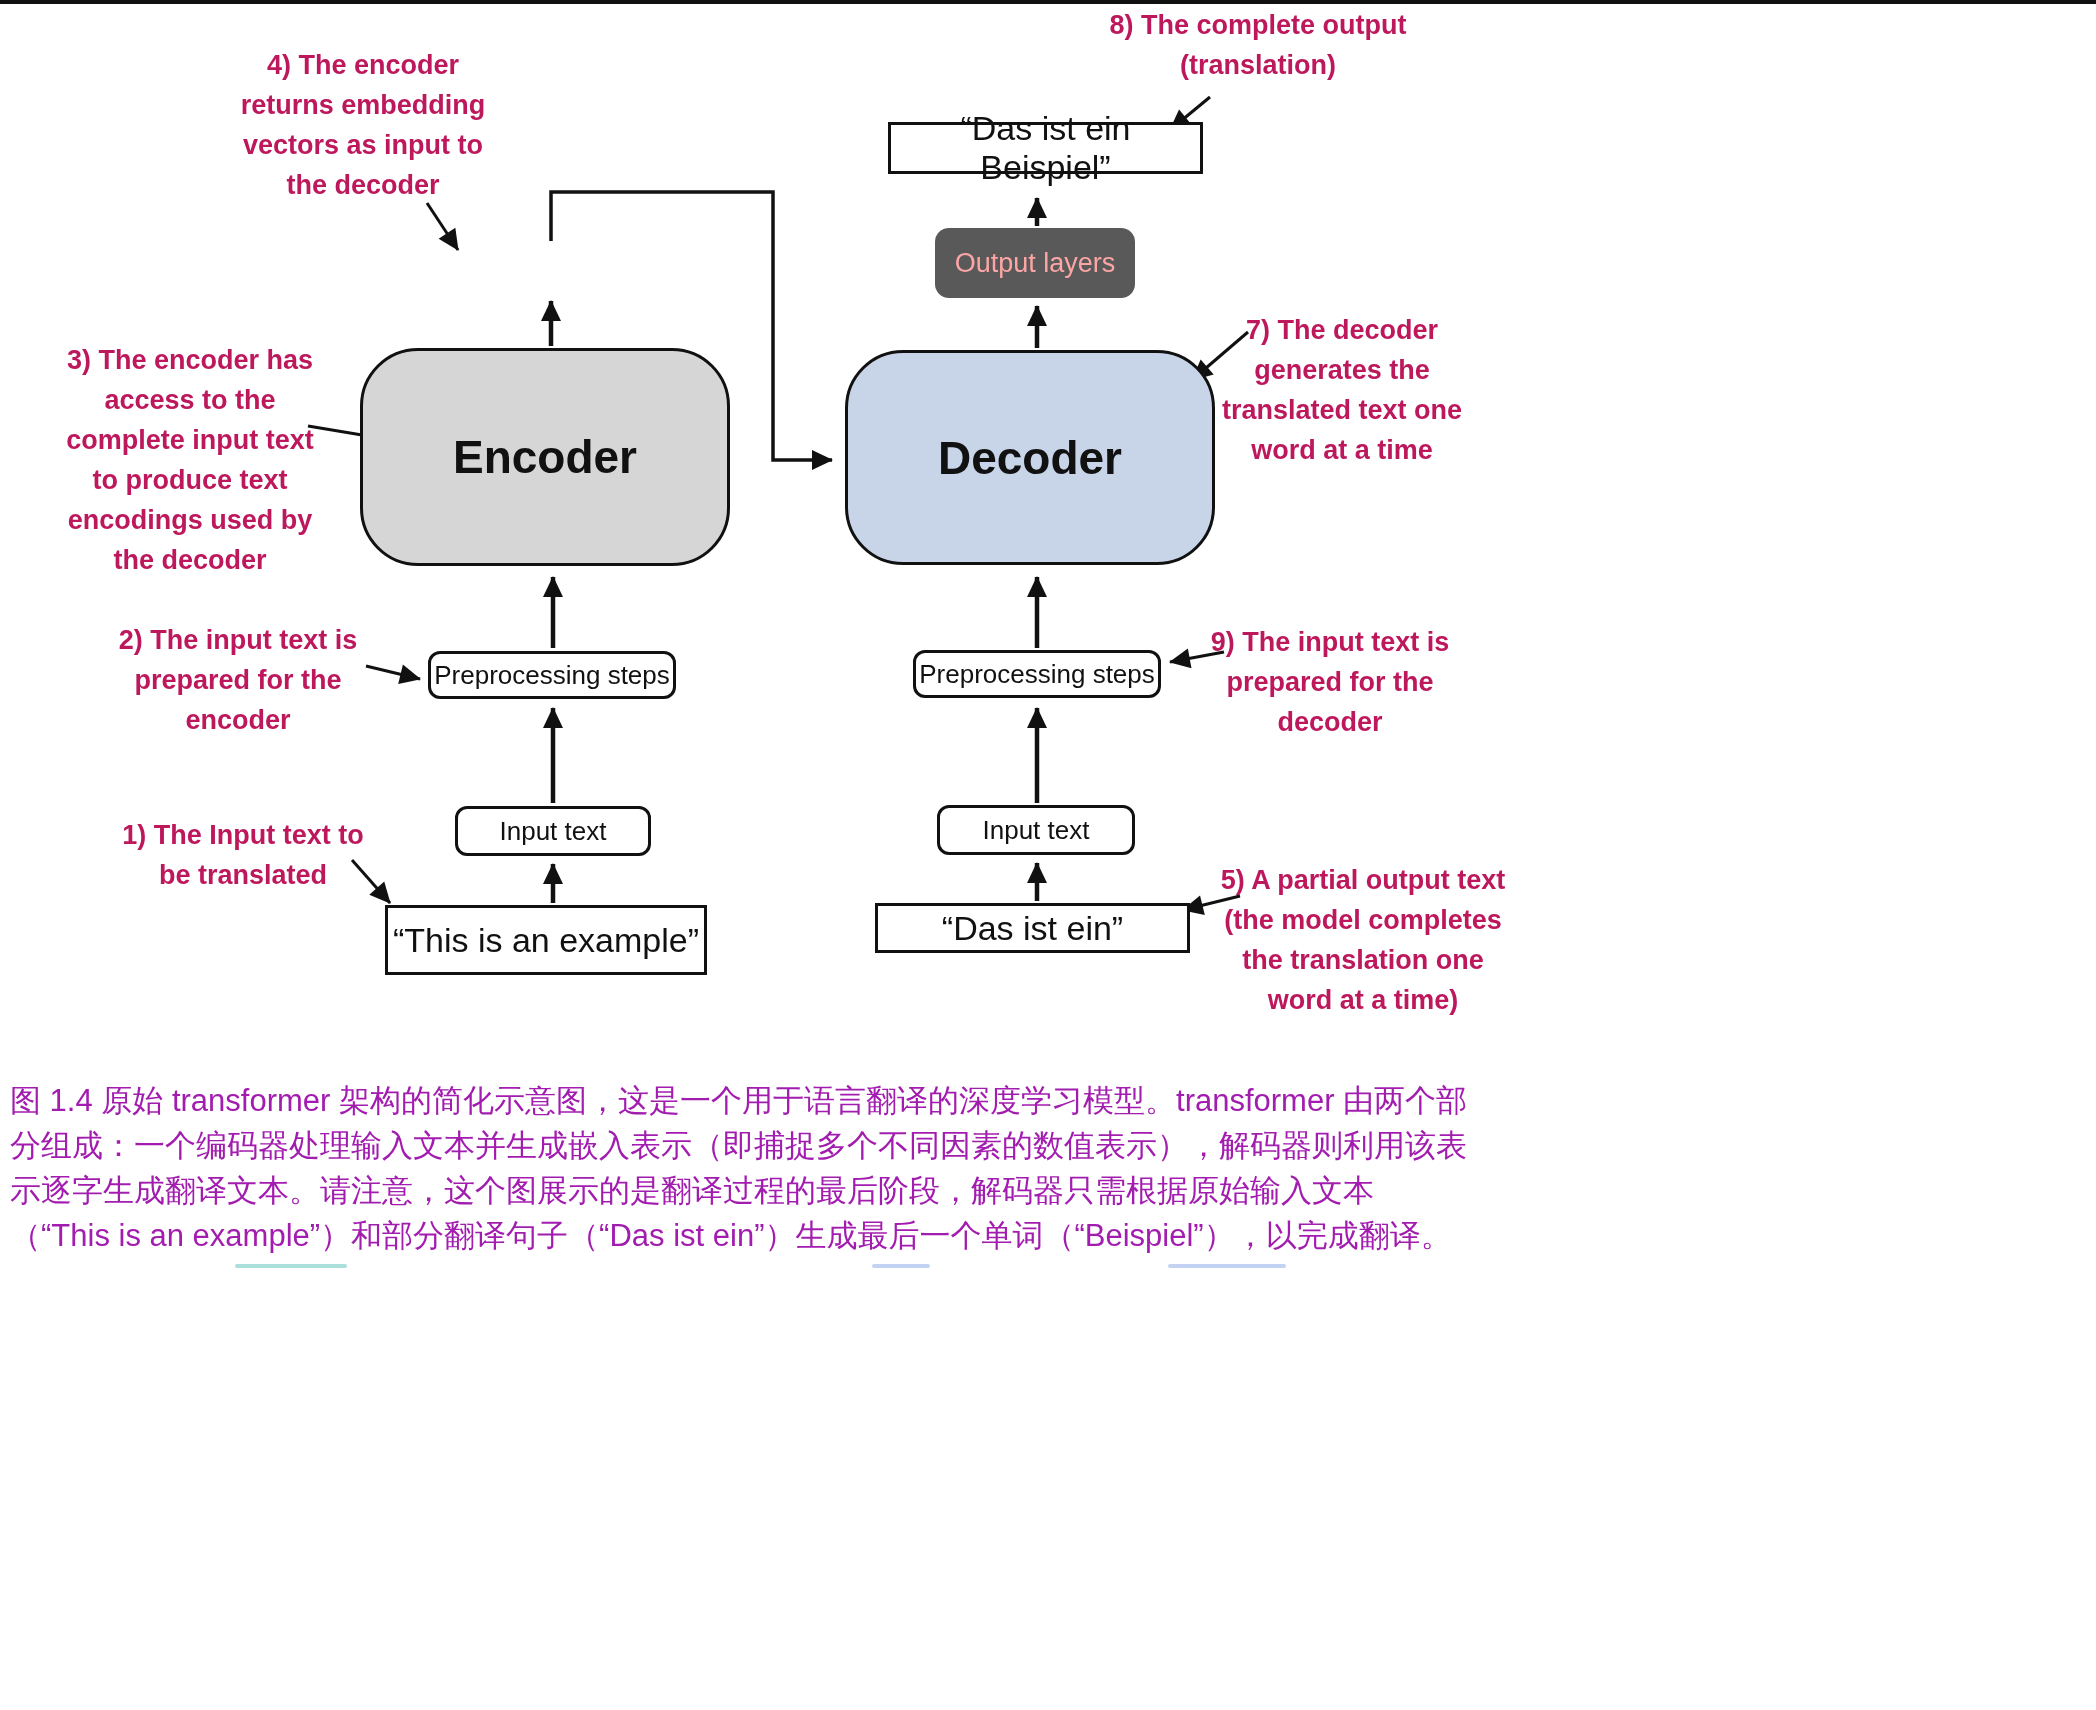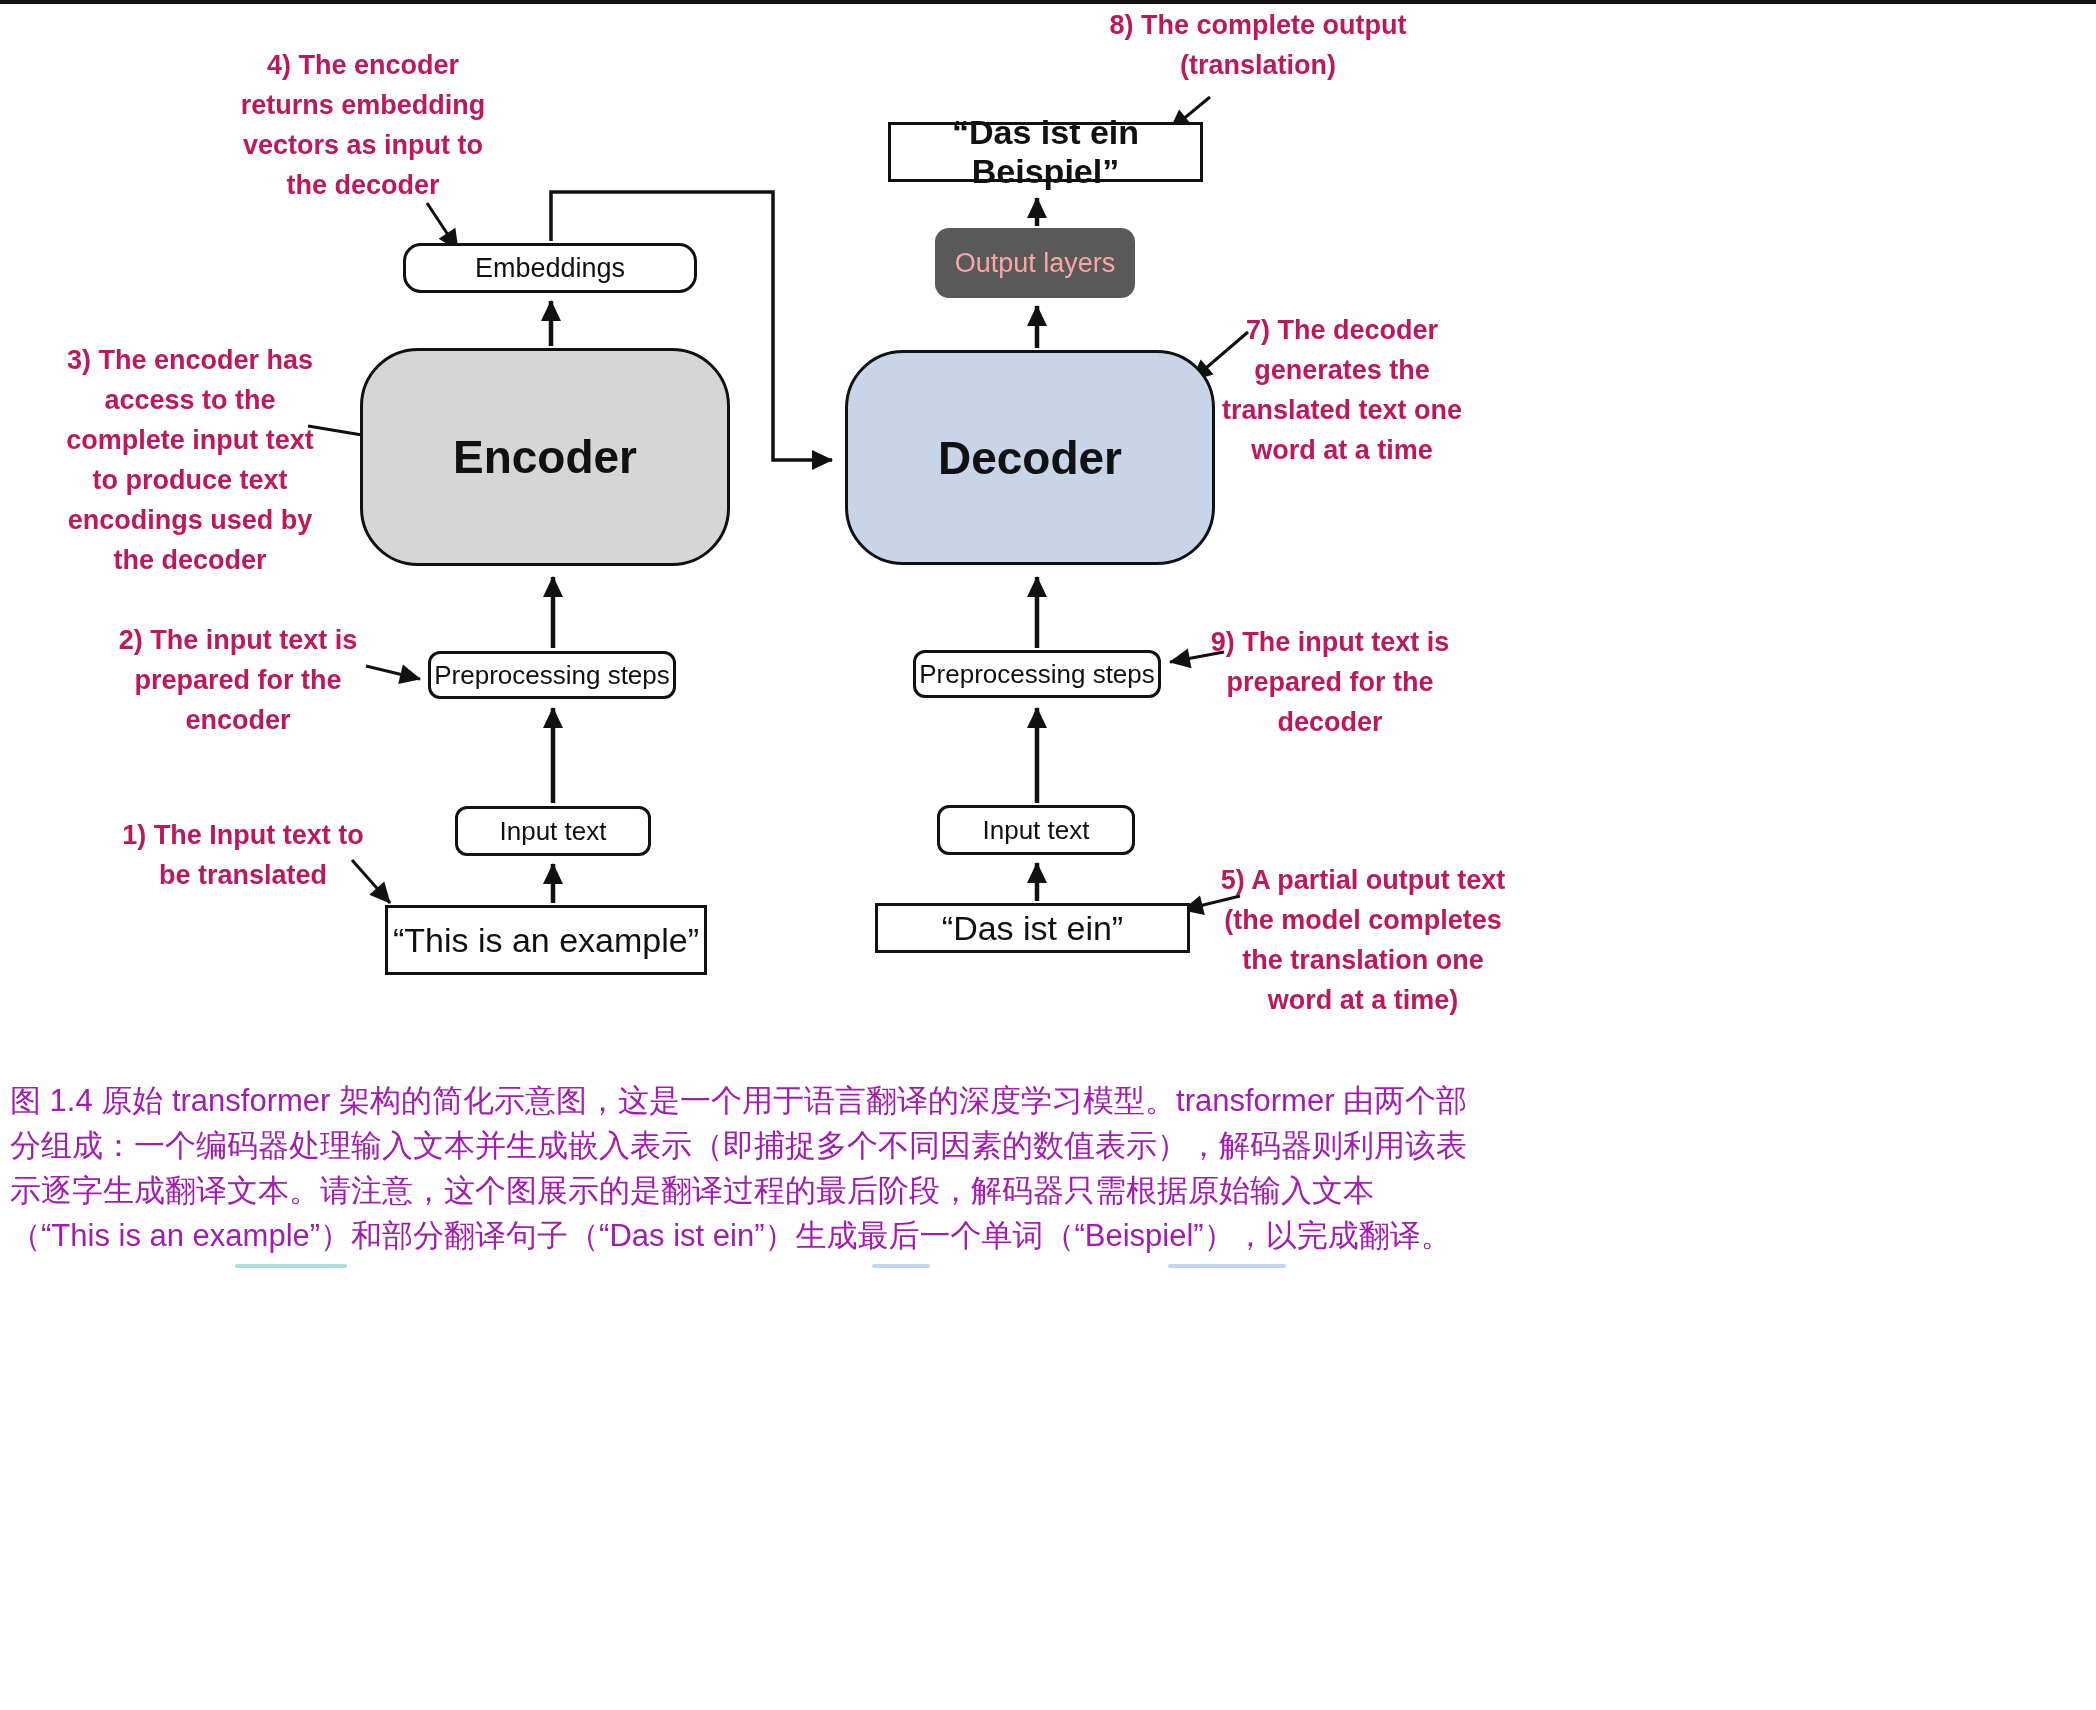--- a/index.html
+++ b/index.html
@@ -88,23 +88,20 @@
   </div>
 
   <div class="box rounded" style="left:428px; top:651px; width:248px; height:48px;">
     <span>Preprocessing steps</span>
   </div>
 
   <div class="box bigblock" style="left: 360px; top: 348px; width: 370px; height: 218px; background: rgb(214, 214, 214);">
     <span>Encoder</span>
   </div>
 
-  <div class="box pill" style="left:403px; top:243px; width:294px; height:50px;">
-    <span>Embeddings</span>
-  </div>
 
   <div class="box quote" style="left:875px; top:903px; width:315px; height:50px;">
     <span>“Das ist ein”</span>
   </div>
 
   <div class="box rounded" style="left:937px; top:805px; width:198px; height:50px;">
     <span>Input text</span>
   </div>
 
   <div class="box rounded" style="left:913px; top:650px; width:248px; height:48px;">
@@ -112,21 +109,21 @@
   </div>
 
   <div class="box bigblock" style="left: 845px; top: 350px; width: 370px; height: 215px; background: rgb(200, 213, 232);">
     <span>Decoder</span>
   </div>
 
   <div class="box darkbox" style="left: 935px; top: 228px; width: 200px; height: 70px; background: rgb(89, 89, 89);">
     <span>Output layers</span>
   </div>
 
-  <div class="box quote" style="left:888px; top:122px; width:315px; height:60px;font-weight:bold;">
+  <div class="box quote" style="left:888px; top:122px; width:315px; height:52px;">
     <span>“Das ist ein Beispiel”</span>
   </div>
 
   <div class="anno" style="left:103px; top:815px; width:280px;">1) The Input text to
 be translated</div>
 
   <div class="anno" style="left:108px; top:620px; width:260px;">2) The input text is
 prepared for the
 encoder</div>
 

